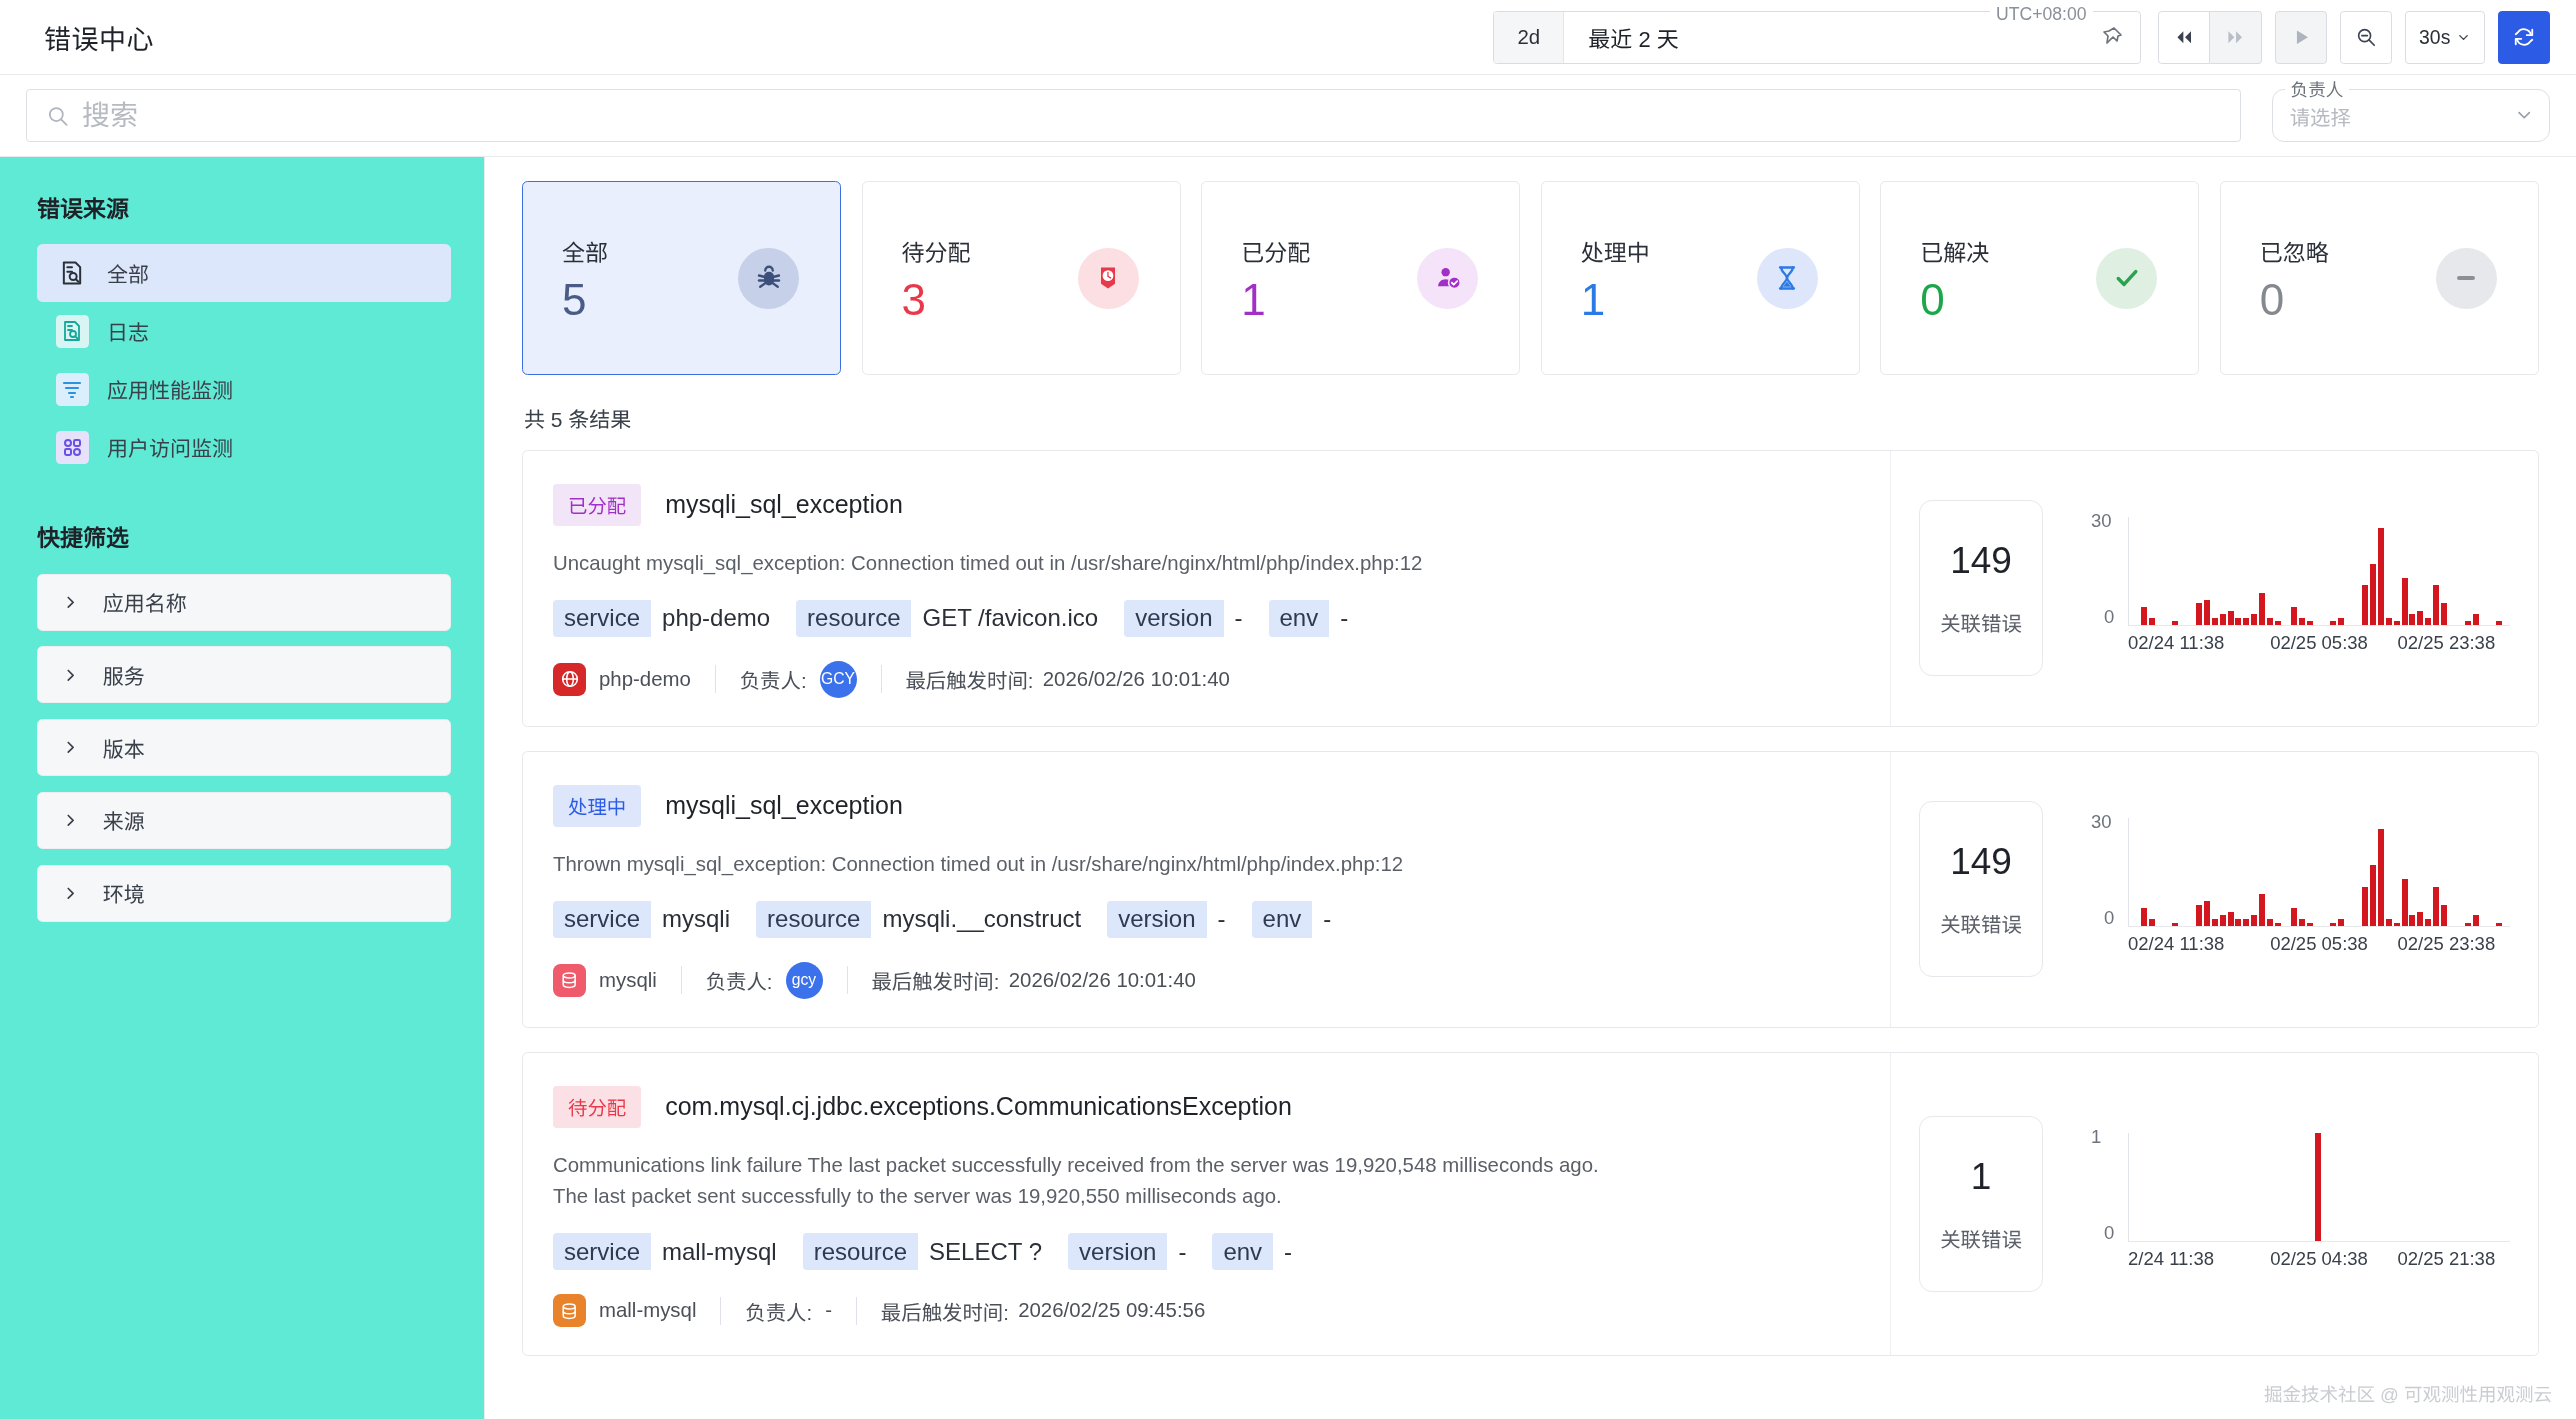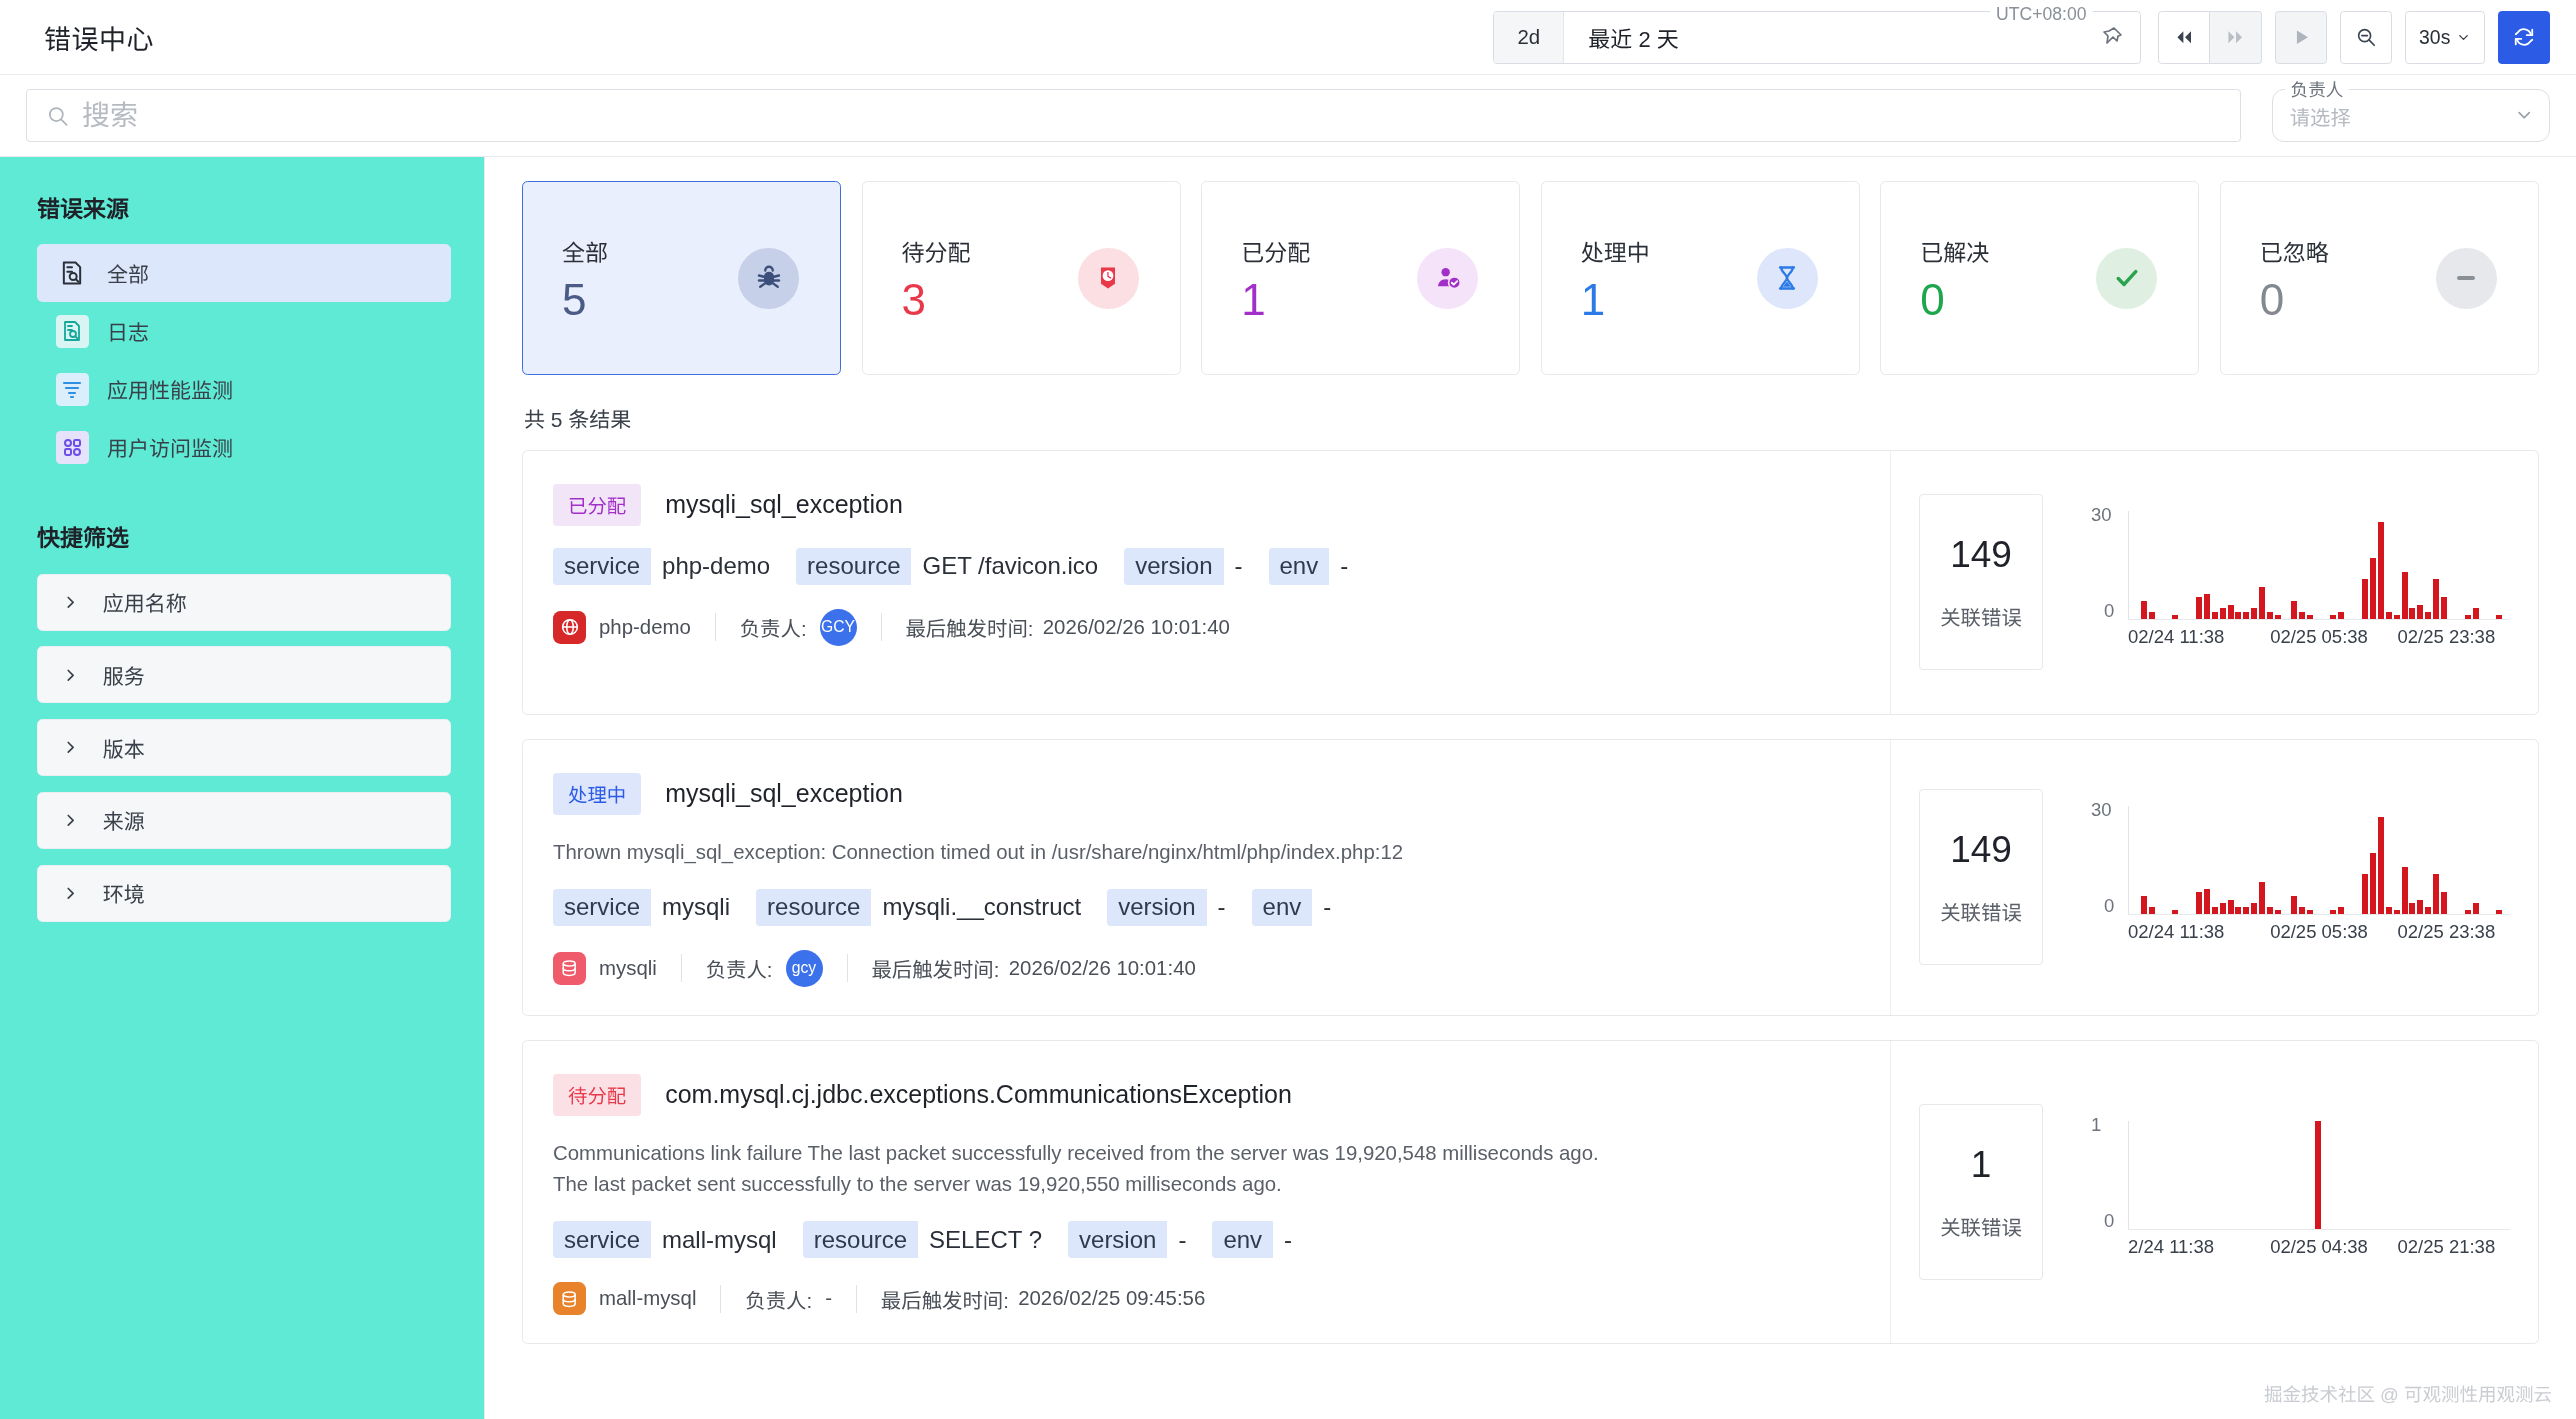--- a/index.html
+++ b/index.html
@@ -163,21 +163,21 @@
     width: 37px; height: 37px; border-radius: 50%; background: #3b72ec; color: #fff;
     display: flex; align-items: center; justify-content: center; font-size: 15.7px;
   }
   .meta-owner { display: flex; align-items: center; gap: 13px; }
 
   .err-right {
     width: 648px; border-left: 0.9px solid #edeff2; display: flex; align-items: center;
     padding: 0 28px 0 28px; gap: 28px; flex-shrink: 0;
   }
   .count-box {
-    width: 124px; height: 176px; border: 0.9px solid #e6e8ec; border-radius: 4px;
+    width: 124px; height: 176px; border: 0.9px solid #e6e8ec; border-radius: 13px;
     display: flex; flex-direction: column; align-items: center; justify-content: center; gap: 25px;
     flex-shrink: 0;
   }
   .count-num { font-size: 37px; color: #1f2329; }
   .count-cap { font-size: 20.4px; color: #5b6068; }
 
   .spark { flex: 1; height: 157px; position: relative; margin-left: 20px; }
   .spark-ymax { position: absolute; left: 0; top: 0; font-size: 18.5px; color: #6d737c; }
   .spark-ymin { position: absolute; left: 13px; top: 96px; font-size: 18.5px; color: #6d737c; }
   .spark-plot {
@@ -479,20 +479,21 @@
     </div>
 
     <div class="result-count">共 5 条结果</div>
 
     <div class="err-card">
       <div class="err-left">
         <div class="err-head">
           <span class="badge assigned">已分配</span>
           <span class="err-title">mysqli_sql_exception</span>
         </div>
+        <div class="err-desc">Uncaught mysqli_sql_exception: Connection timed out in /usr/share/nginx/html/php/index.php:12</div>
         <div class="tag-row">
           <span class="tag">
             <span class="tag-k">service</span>
             <span class="tag-v">php-demo</span>
           </span>
           <span class="tag">
             <span class="tag-k">resource</span>
             <span class="tag-v">GET /favicon.ico</span>
           </span>
           <span class="tag">

